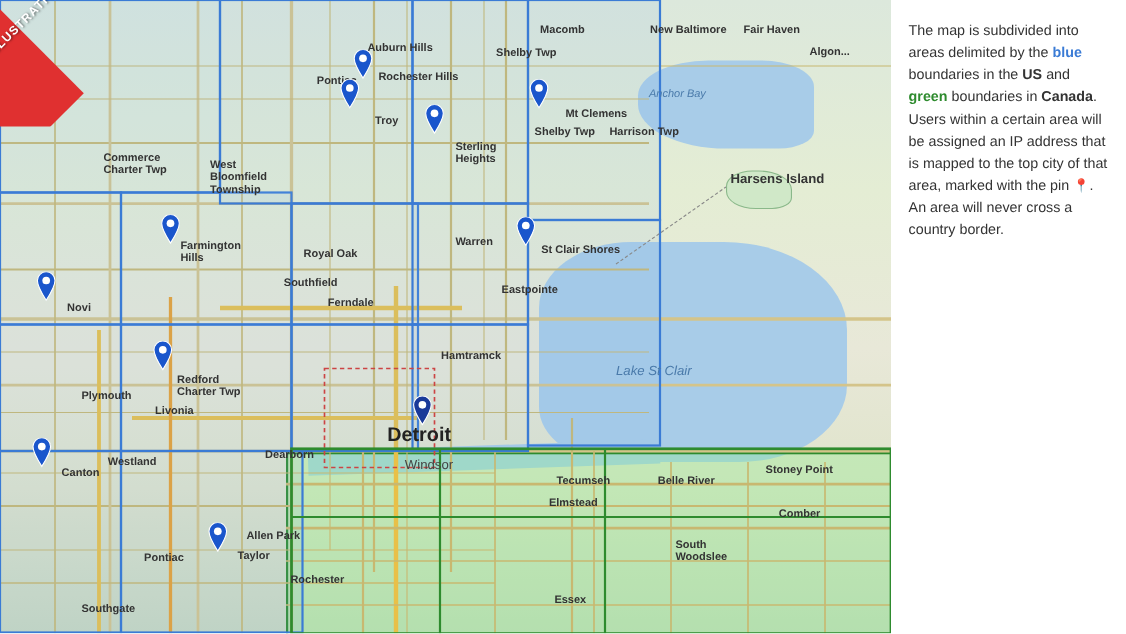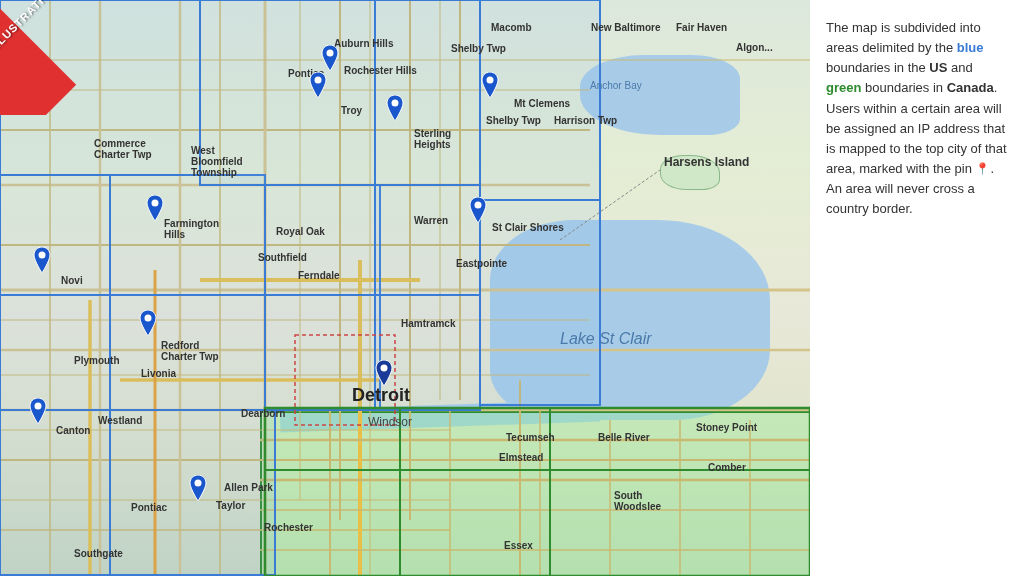--- a/index.html
+++ b/index.html
@@ -138,33 +138,34 @@
       color: #333;
     }
 
     .panel-text .blue { color: #3a7bd5; font-weight: 600; }
     .panel-text .green { color: #2e8b2e; font-weight: 600; text-align: center; }
     .panel-text .bold { font-weight: 600; }
 
     
     .lake-label {
       position: absolute;
-      font-size: 16px;
+      font-size: 12px;
       font-style: italic;
       color: #4a7aaa;
       font-weight: 500;
       top: 330px;
       left: 560px;
       z-index: 6;
     }
 
     
     .bay-label {
       position: absolute;
       font-size: 10px;
+      font-style: italic;
       color: #4a7aaa;
       top: 80px;
       left: 590px;
       z-index: 6;
     }
 
     
     .detroit-main-label {
       position: absolute;
       font-size: 18px;

